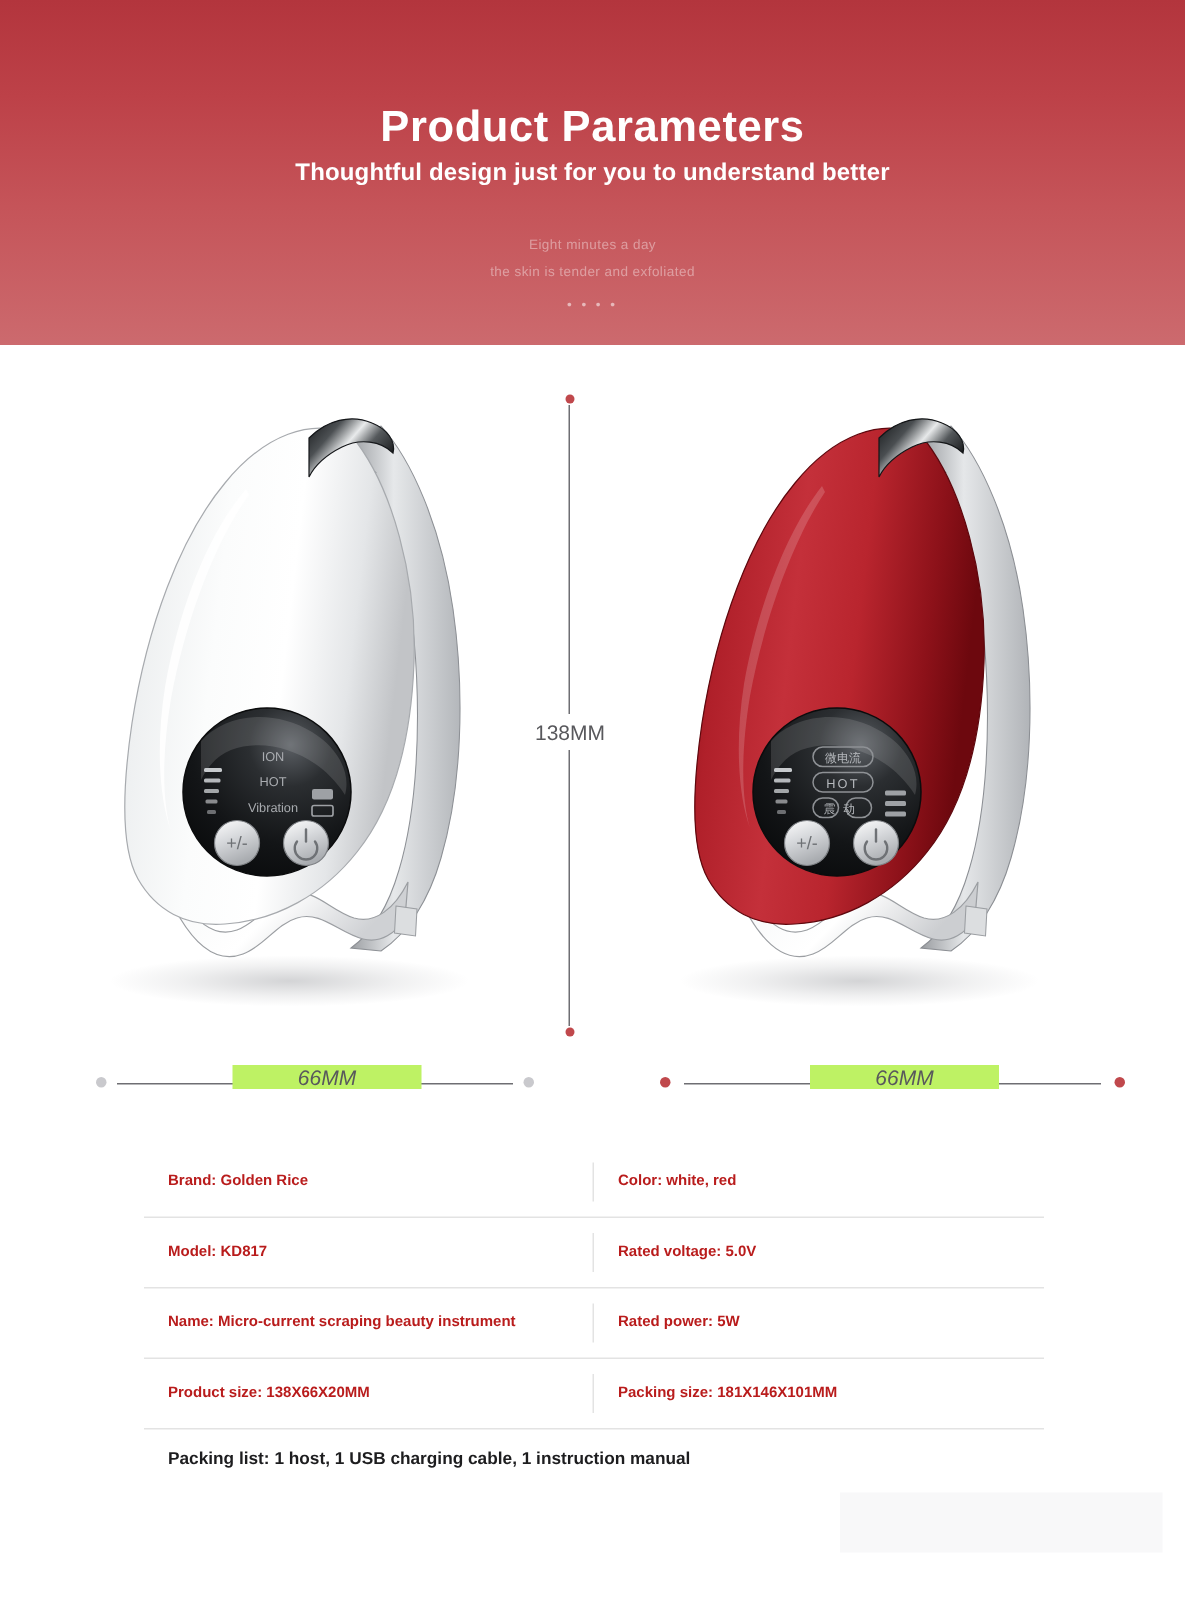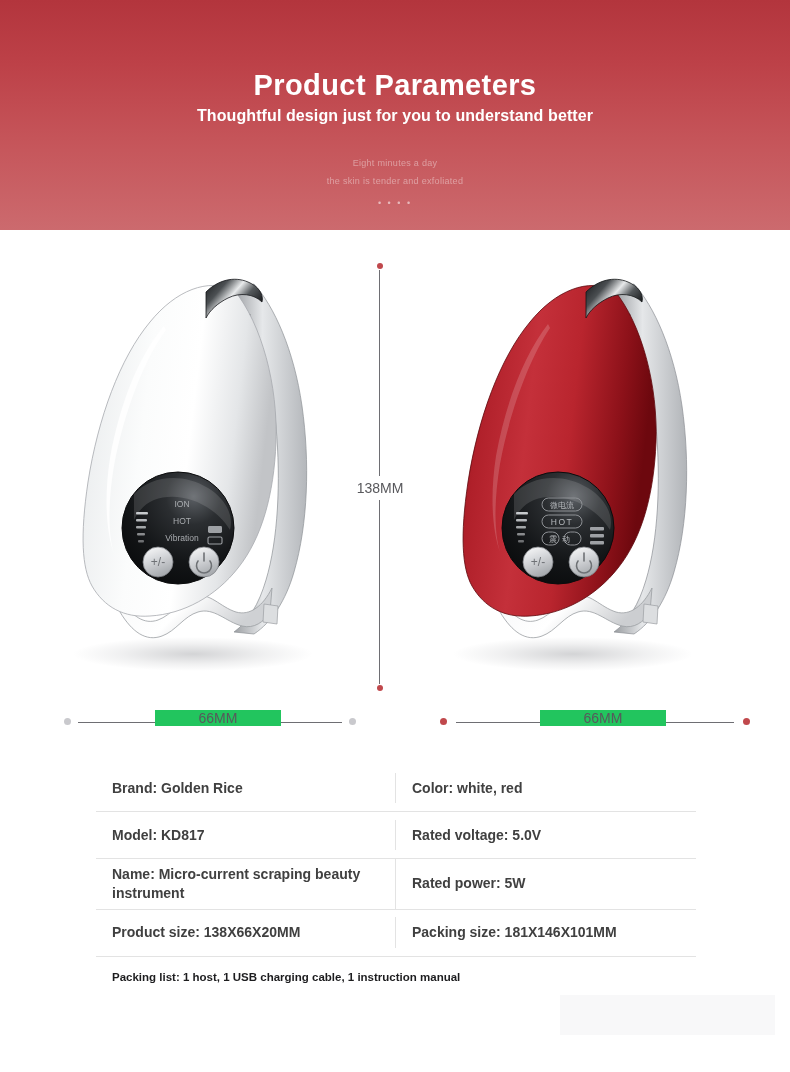--- a/index.html
+++ b/index.html
@@ -148,44 +148,45 @@
   .dim-h .dot.l { left: 0; }
   .dim-h .dot.r { right: 0; }
   .dim-h.left  .dot { background: #c9c9cd; }
   .dim-h.right .dot { background: #c0484c; }
   .dim-h-label {
     position: absolute;
     top: 710px;
     text-align: center;
     color: #58585c;
     font-size: 14px;
-    background: #22c55e;
+    background: #bef264;
     padding: 0 8px;
+    font-style: italic;
   }
   .dim-h-label.left  { left: 155px; width: 110px; }
   .dim-h-label.right { left: 540px; width: 110px; }
 
   
   .spec-table {
     position: absolute;
     left: 96px;
     top: 765px;
     width: 600px;
   }
   .spec-row {
     display: flex;
     border-bottom: 1px solid #e3e3e3;
     min-height: 46px;
     align-items: center;
   }
   .spec-row.first { border-top: none; }
   .spec-cell {
-    font-size: 14px;
+    font-size: 10px;
     font-weight: bold;
-    color: #404040;
+    color: #b91c1c;
     line-height: 1.35;
     padding: 6px 0 6px 16px;
     box-sizing: border-box;
   }
   .spec-cell.c1 { width: 300px; border-right: 1px solid #e3e3e3; }
   .spec-cell.c2 { width: 300px; }
   .packing-row {
     padding: 14px 0 0 16px;
     font-size: 11.5px;
     font-weight: bold;

